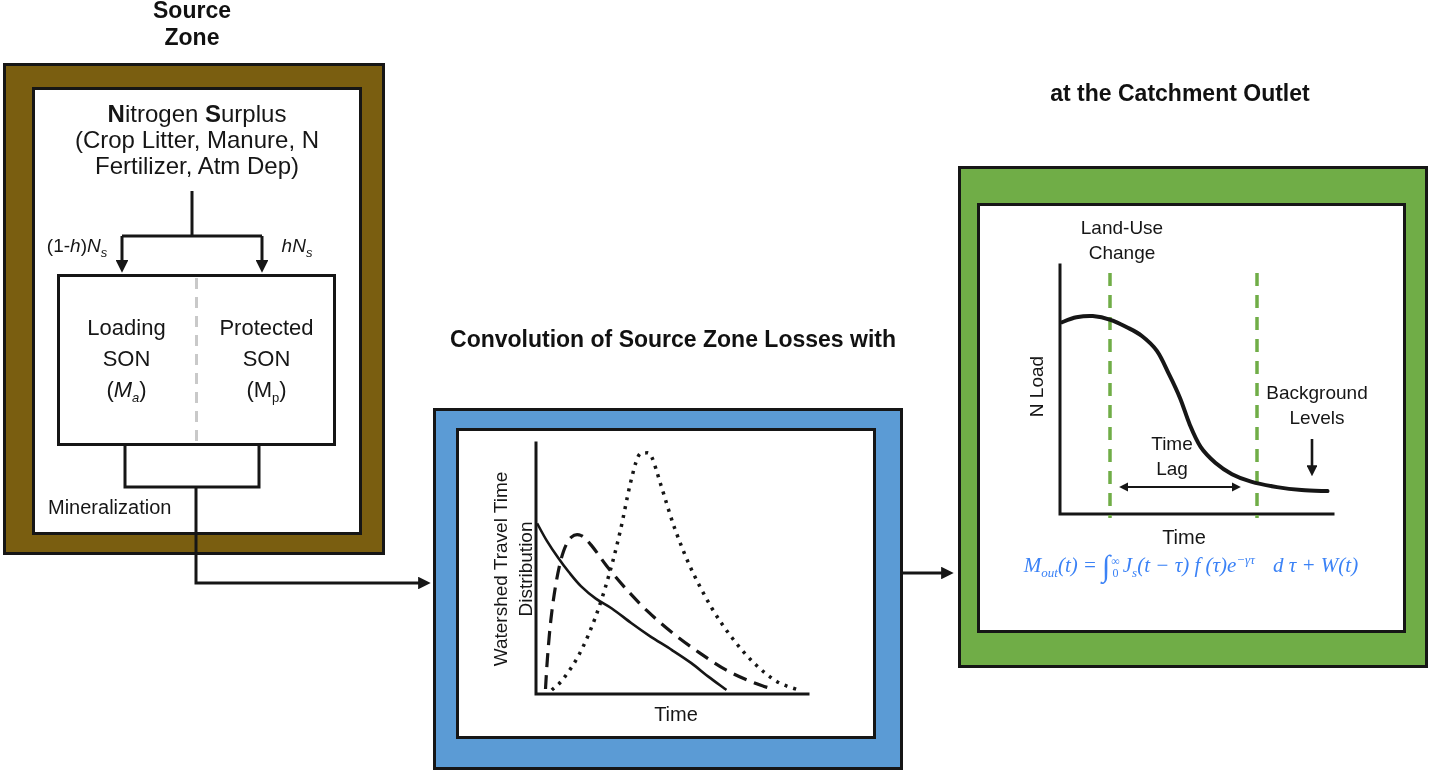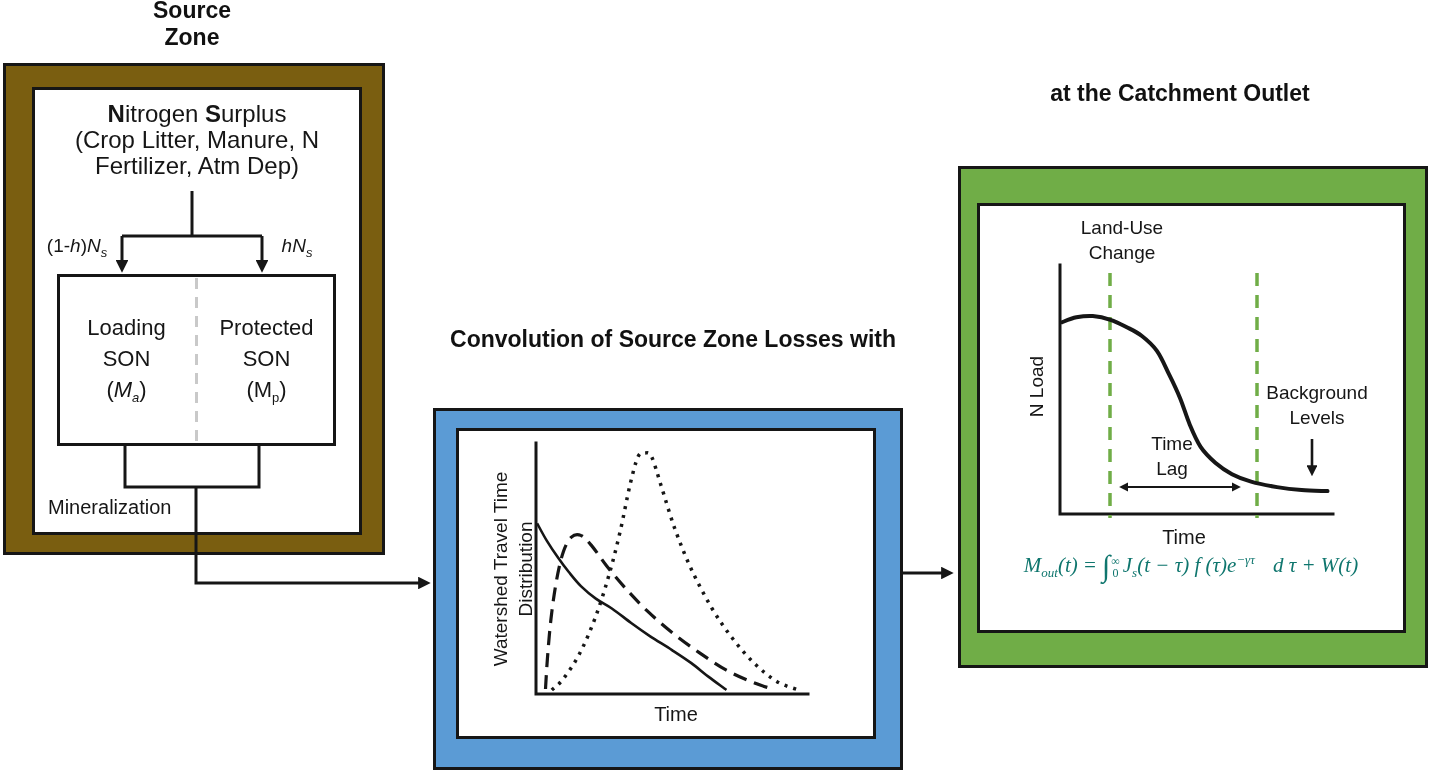--- a/index.html
+++ b/index.html
@@ -49,21 +49,21 @@
   #conv-xlabel { left: 626px; top: 703px; width: 100px; }
 
   .ann { position: absolute; text-align: center; font-size: 19px; line-height: 25px; }
   #lbl-landuse    { left: 1062px; top: 215px; width: 120px; }
   #lbl-nload      { left: 981px;  top: 374px; width: 110px; transform: rotate(-90deg); font-size: 19px; }
   #lbl-timelag    { left: 1124px; top: 431px; width: 96px; }
   #lbl-background { left: 1248px; top: 367px; width: 138px; margin-top: 13px; }
   #outlet-xlabel  { left: 1134px; top: 526px; width: 100px; }
 
   .formula { position: absolute; left: 995px; top: 549px; width: 392px; text-align: center;
-             font-family: "Liberation Serif", serif; font-style: italic; font-size: 21px; color: #0f766e;
+             font-family: "Liberation Serif", serif; font-style: italic; font-size: 21px; color: #3b82f6;
              white-space: nowrap; }
   .formula sub, .formula sup { font-size: 13px; font-style: italic; }
   .fint { font-size: 30px; font-style: normal; vertical-align: -4px; }
   .flim { display: inline-flex; flex-direction: column; font-size: 12px; line-height: 12px;
           font-style: normal; vertical-align: middle; margin: 0 3px 0 1px; }
   .feq { margin: 0 5px; }
   .ftail { margin-left: 18px; }
 
   
   .axis  { fill: none; stroke: #161616; stroke-width: 3; stroke-linecap: square; }

